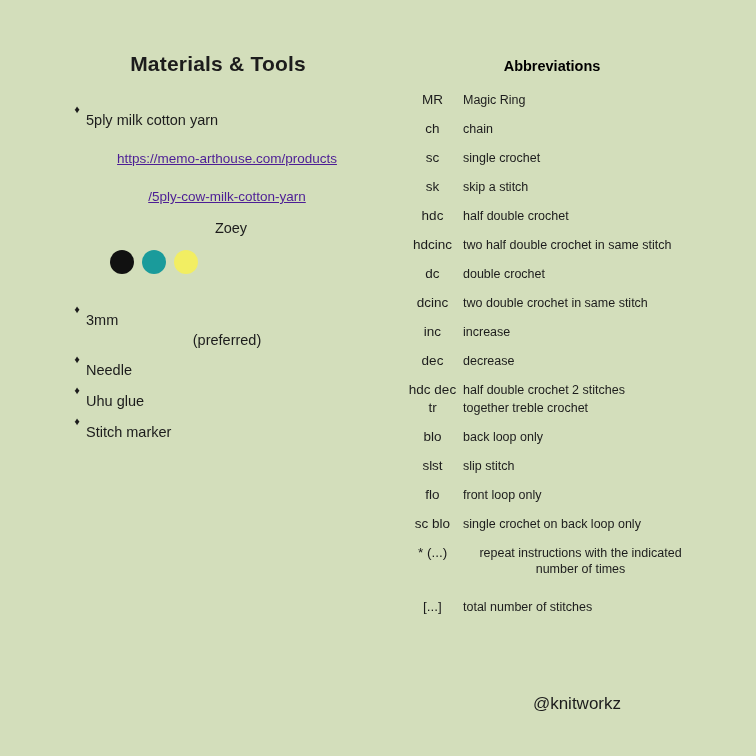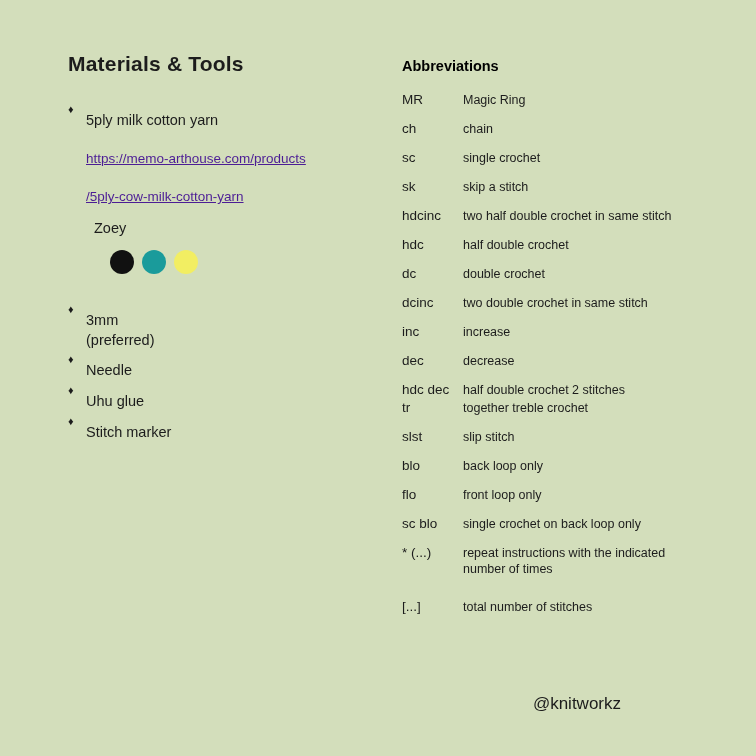--- a/index.html
+++ b/index.html
@@ -12,20 +12,21 @@
     background: #d3debb;
     font-family: "Liberation Sans", sans-serif;
     color: #1c1c1c;
     overflow: hidden;
     position: relative;
   }
   .page {
     position: relative;
     width: 673px;
     height: 756px;
+    text-align: center;
   }
 
   
   .left-col {
     position: absolute;
     left: 68px;
     top: 52px;
     width: 300px;
   }
   .section-title {
@@ -194,26 +195,26 @@
     </div>
     <div class="abbrev-row">
       <span class="abbrev-key">sc</span>
       <span class="abbrev-val">single crochet</span>
     </div>
     <div class="abbrev-row">
       <span class="abbrev-key">sk</span>
       <span class="abbrev-val">skip a stitch</span>
     </div>
     <div class="abbrev-row">
+      <span class="abbrev-key">hdc</span>
+      <span class="abbrev-val">half double crochet</span>
+    </div>
+    <div class="abbrev-row">
       <span class="abbrev-key">hdcinc</span>
       <span class="abbrev-val">two half double crochet in same stitch</span>
-    </div>
-    <div class="abbrev-row">
-      <span class="abbrev-key">hdc</span>
-      <span class="abbrev-val">half double crochet</span>
     </div>
     <div class="abbrev-row">
       <span class="abbrev-key">dc</span>
       <span class="abbrev-val">double crochet</span>
     </div>
     <div class="abbrev-row">
       <span class="abbrev-key">dcinc</span>
       <span class="abbrev-val">two double crochet in same stitch</span>
     </div>
     <div class="abbrev-row">
@@ -226,26 +227,26 @@
     </div>
     <div class="abbrev-row" style="margin-bottom:2px;">
       <span class="abbrev-key">hdc dec</span>
       <span class="abbrev-val">half double crochet 2 stitches</span>
     </div>
     <div class="abbrev-row">
       <span class="abbrev-key">tr</span>
       <span class="abbrev-val">together treble crochet</span>
     </div>
     <div class="abbrev-row">
+      <span class="abbrev-key">blo</span>
+      <span class="abbrev-val">back loop only</span>
+    </div>
+    <div class="abbrev-row">
       <span class="abbrev-key">slst</span>
       <span class="abbrev-val">slip stitch</span>
-    </div>
-    <div class="abbrev-row">
-      <span class="abbrev-key">blo</span>
-      <span class="abbrev-val">back loop only</span>
     </div>
     <div class="abbrev-row">
       <span class="abbrev-key">flo</span>
       <span class="abbrev-val">front loop only</span>
     </div>
     <div class="abbrev-row">
       <span class="abbrev-key">sc blo</span>
       <span class="abbrev-val">single crochet on back loop only</span>
     </div>
     <div class="abbrev-row" style="margin-bottom:22px;">

